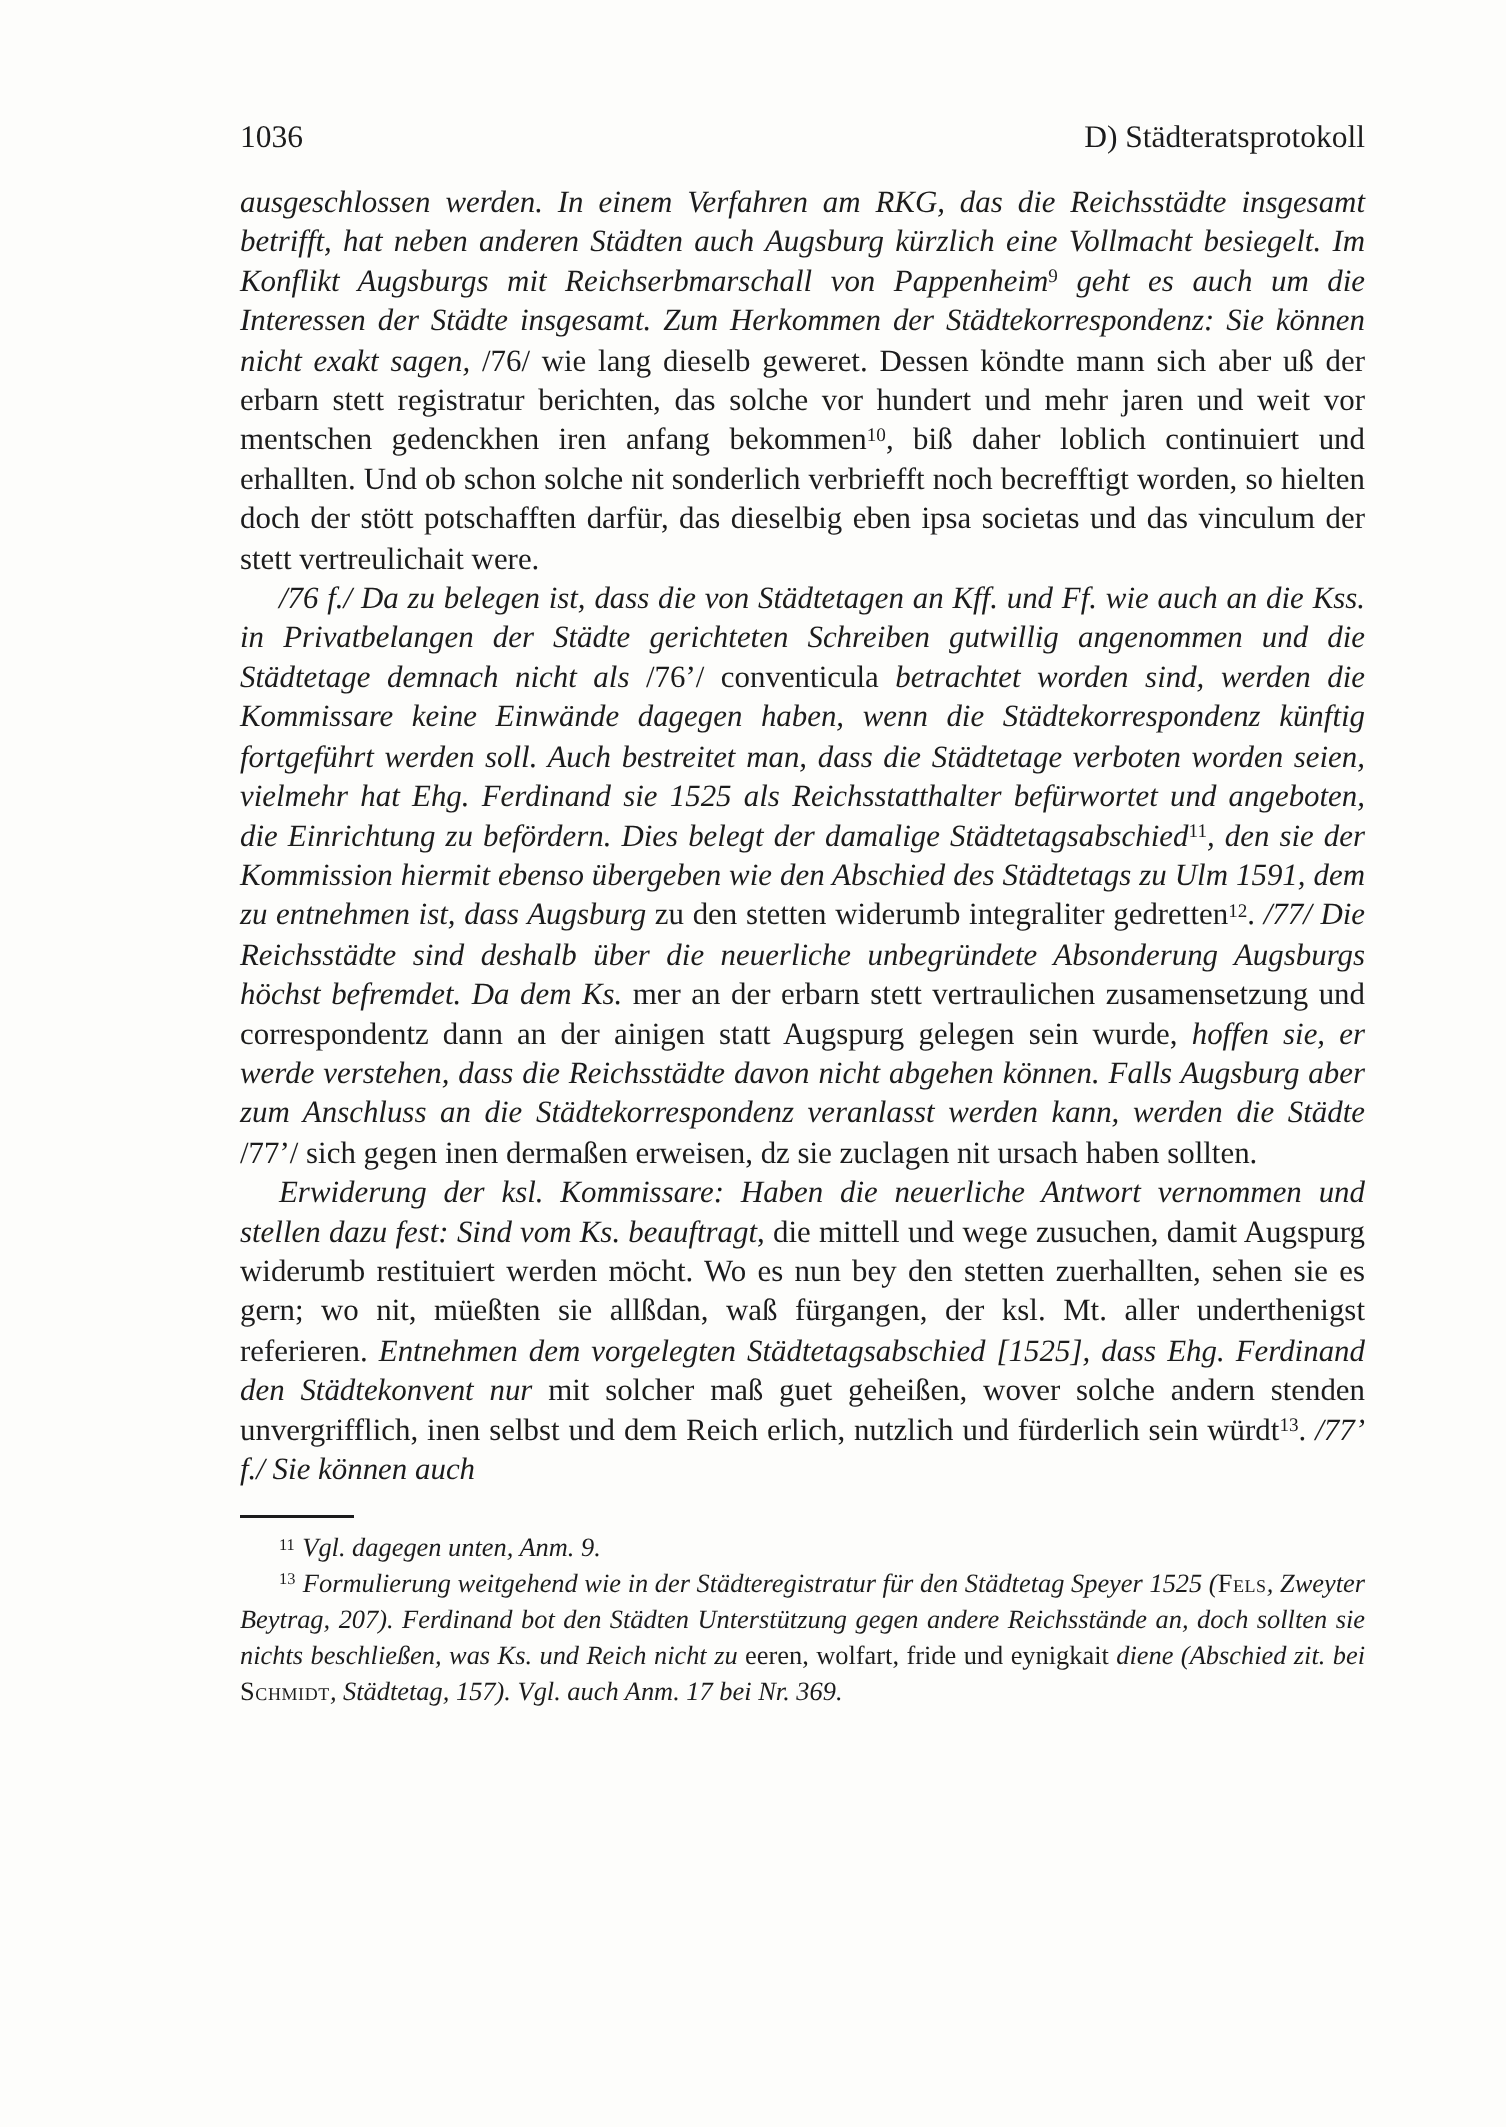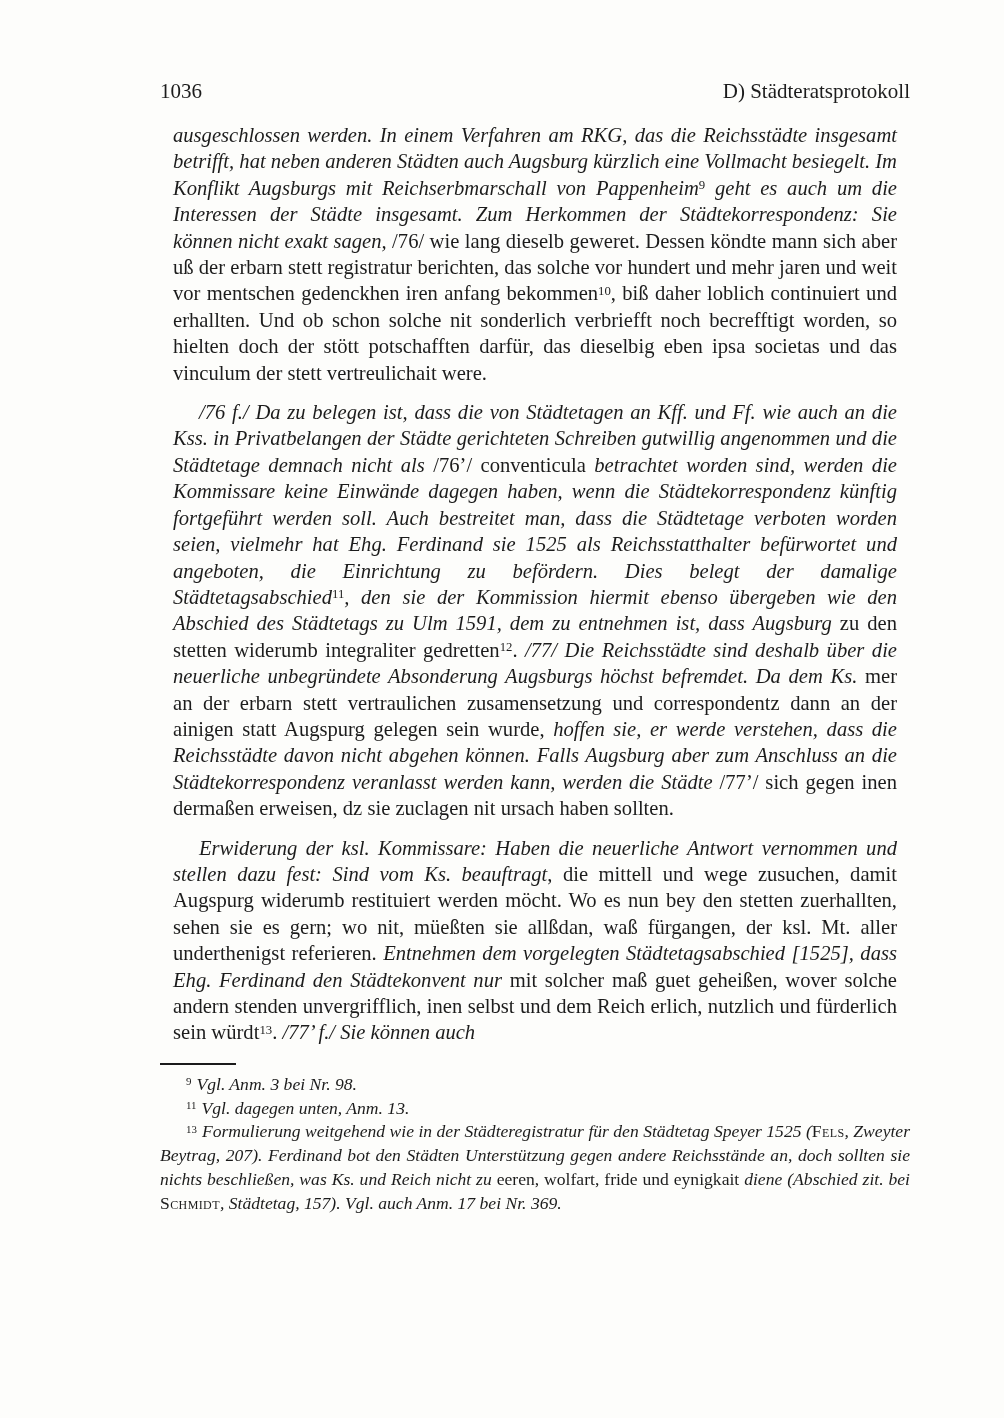--- a/index.html
+++ b/index.html
@@ -24,21 +24,21 @@
   }
   .page-number { position: absolute; left: 0; top: 0; }
   .running-head { display: block; text-align: right; }
   .body-text {
     margin-top: 18px;
     width: 750px;
     font-size: 20.6px;
     line-height: 26.4px;
     text-align: justify;
   }
-  .para { margin: 13px; }
+  .para { margin: 0; }
   .para.indent { text-indent: 26px; }
   .seg-i { font-style: italic; }
   .seg-r { font-style: normal; }
   .seg-sc { font-style: normal; font-variant: small-caps; letter-spacing: 0.4px; }
   sup.fn-ref, sup.fn-num {
     font-style: normal;
     font-size: 0.62em;
     line-height: 0;
     vertical-align: baseline;
     position: relative;
@@ -70,18 +70,17 @@
 
   <div class="body-text">
       <p class="para"><span class="seg-i">ausgeschlossen werden. In einem Verfahren am RKG, das die Reichsstädte insgesamt betrifft, hat neben anderen Städten auch Augsburg kürzlich eine Vollmacht besiegelt. Im Konflikt Augsburgs mit Reichserbmarschall von Pappenheim</span><sup class="fn-ref">9</sup><span class="seg-i"> geht es auch um die Interessen der Städte insgesamt. Zum Herkommen der Städtekorrespondenz: Sie können nicht exakt sagen, </span><span class="seg-r">/76/ wie lang dieselb geweret. Dessen köndte mann sich aber uß der erbarn stett registratur berichten, das solche vor hundert und mehr jaren und weit vor mentschen gedenckhen iren anfang bekommen</span><sup class="fn-ref">10</sup><span class="seg-r">, biß daher loblich continuiert und erhallten. Und ob schon solche nit sonderlich verbriefft noch becrefftigt worden, so hielten doch der stött potschafften darfür, das dieselbig eben ipsa societas und das vinculum der stett vertreulichait were.</span></p>
       <p class="para indent"><span class="seg-i">/76 f./ Da zu belegen ist, dass die von Städtetagen an Kff. und Ff. wie auch an die Kss. in Privatbelangen der Städte gerichteten Schreiben gutwillig angenommen und die Städtetage demnach nicht als </span><span class="seg-r">/76’/ conventicula </span><span class="seg-i">betrachtet worden sind, werden die Kommissare keine Einwände dagegen haben, wenn die Städtekorrespondenz künftig fortgeführt werden soll. Auch bestreitet man, dass die Städtetage verboten worden seien, vielmehr hat Ehg. Ferdinand sie 1525 als Reichsstatthalter befürwortet und angeboten, die Einrichtung zu befördern. Dies belegt der damalige Städtetagsabschied</span><sup class="fn-ref">11</sup><span class="seg-i">, den sie der Kommission hiermit ebenso übergeben wie den Abschied des Städtetags zu Ulm 1591, dem zu entnehmen ist, dass Augsburg </span><span class="seg-r">zu den stetten widerumb integraliter gedretten</span><sup class="fn-ref">12</sup><span class="seg-r">. </span><span class="seg-i">/77/ Die Reichsstädte sind deshalb über die neuerliche unbegründete Absonderung Augsburgs höchst befremdet. Da dem Ks. </span><span class="seg-r">mer an der erbarn stett vertraulichen zusamensetzung und correspondentz dann an der ainigen statt Augspurg gelegen sein wurde, </span><span class="seg-i">hoffen sie, er werde verstehen, dass die Reichsstädte davon nicht abgehen können. Falls Augsburg aber zum Anschluss an die Städtekorrespondenz veranlasst werden kann, werden die Städte </span><span class="seg-r">/77’/ sich gegen inen dermaßen erweisen, dz sie zuclagen nit ursach haben sollten.</span></p>
       <p class="para indent"><span class="seg-i">Erwiderung der ksl. Kommissare: Haben die neuerliche Antwort vernommen und stellen dazu fest: Sind vom Ks. beauftragt</span><span class="seg-r">, die mittell und wege zusuchen, damit Augspurg widerumb restituiert werden möcht. Wo es nun bey den stetten zuerhallten, sehen sie es gern; wo nit, müeßten sie allßdan, waß fürgangen, der ksl. Mt. aller underthenigst referieren. </span><span class="seg-i">Entnehmen dem vorgelegten Städtetagsabschied [1525], dass Ehg. Ferdinand den Städtekonvent nur </span><span class="seg-r">mit solcher maß guet geheißen, wover solche andern stenden unvergrifflich, inen selbst und dem Reich erlich, nutzlich und fürderlich sein würdt</span><sup class="fn-ref">13</sup><span class="seg-r">. </span><span class="seg-i">/77’ f./ Sie können auch</span></p>
     </div>
 
   <div class="footnotes">
     <div class="fn-rule"></div>
     <div>
-        <p class="footnote"><sup class="fn-num">9</sup><span class="seg-i">Vgl. Anm. 3 bei Nr. 98.</span></p>
-        <p class="footnote"><sup class="fn-num">11</sup><span class="seg-i">Vgl. dagegen unten, Anm. 13.</span></p>
+        <p class="footnote"><sup class="fn-num">11</sup><span class="seg-i">Vgl. dagegen unten, Anm. 9.</span></p>
         <p class="footnote"><sup class="fn-num">13</sup><span class="seg-i">Formulierung weitgehend wie in der Städteregistratur für den Städtetag Speyer 1525 (</span><span class="seg-sc">Fels</span><span class="seg-i">, Zweyter Beytrag, 207). Ferdinand bot den Städten Unterstützung gegen andere Reichsstände an, doch sollten sie nichts beschließen, was Ks. und Reich nicht zu </span><span class="seg-r">eeren, wolfart, fride und eynigkait </span><span class="seg-i">diene (Abschied zit. bei </span><span class="seg-sc">Schmidt</span><span class="seg-i">, Städtetag, 157). Vgl. auch Anm. 17 bei Nr. 369.</span></p>
       </div>
   </div>
 </div>
 
 </body></html>

